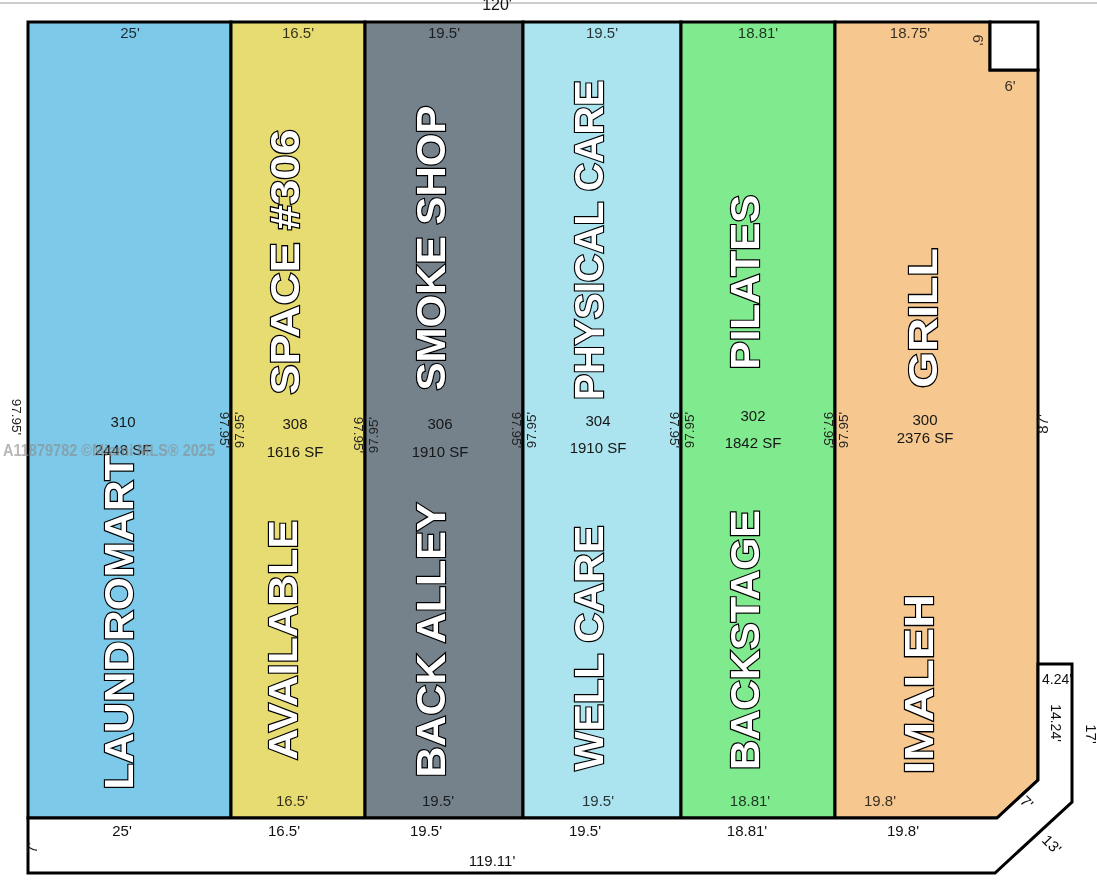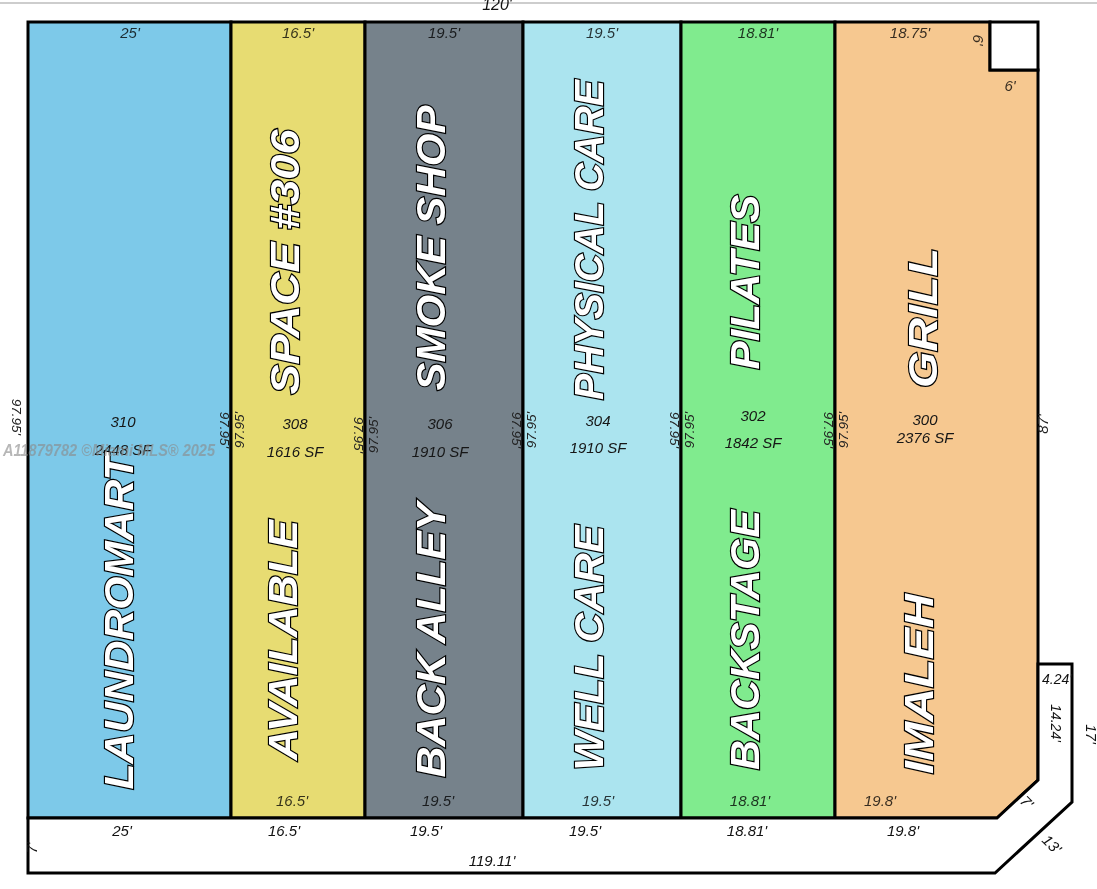--- a/index.html
+++ b/index.html
@@ -1,17 +1,17 @@
 <!DOCTYPE html>
 <html><head>
 <meta charset="utf-8">
 <style>
   html,body{margin:0;padding:0;background:#fff;}
   #stage{position:relative;width:1097px;height:889px;overflow:hidden;background:#ffffff;
-         font-family:"Liberation Sans",sans-serif;font-style:italic;}
+         font-family:"Liberation Sans",sans-serif;}
   svg{position:absolute;left:0;top:0;}
   svg text{font-family:"Liberation Sans",sans-serif;}
   .dim{font-size:15px;fill:#000;fill-opacity:.78;}
   .dim-out{font-size:15px;fill:#111;}
   .depth{font-size:13.5px;fill:#222;}
   .mid{font-size:15px;fill:#161616;}
   .bigname{font-size:40px;font-weight:bold;fill:#ffffff;stroke:#000000;stroke-width:2.3px;
            paint-order:stroke;}
   .wm{font-size:17px;font-weight:bold;fill:#8a8a8a;fill-opacity:.62;}
   .cut{font-size:15px;fill:#111;}

